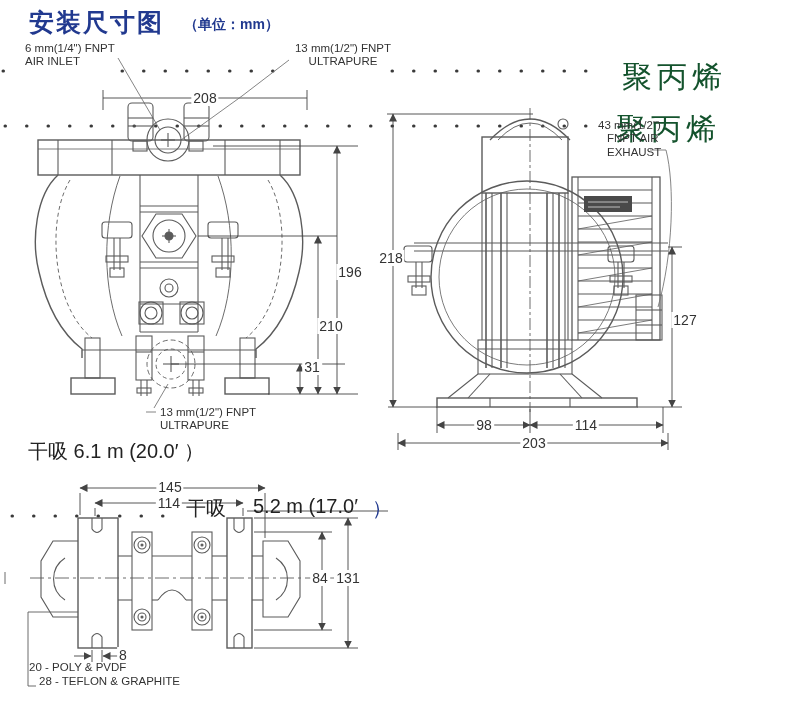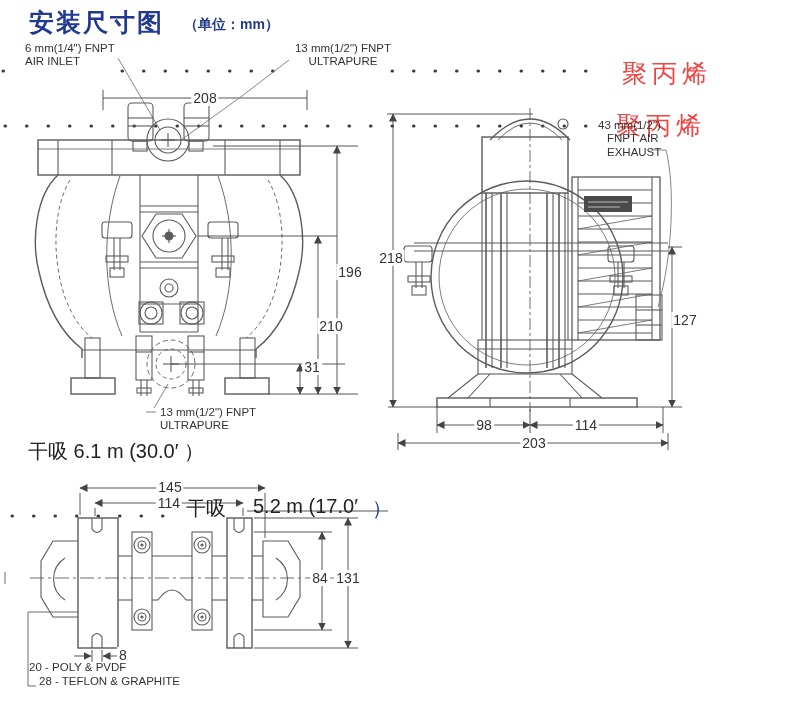--- a/index.html
+++ b/index.html
@@ -3,21 +3,21 @@
 <meta charset="utf-8">
 <style>
   html,body{margin:0;padding:0;background:#fff;}
   .canvas{position:relative;width:797px;height:718px;background:#ffffff;overflow:hidden;
           font-family:"Liberation Sans", sans-serif;}
   .canvas svg{position:absolute;left:0;top:0;}
   .txt{position:absolute;color:#333;white-space:nowrap;}
   .title{font-family:"DejaVu Serif", serif;font-size:25px;font-weight:700;color:#21398f;letter-spacing:2px;}
   .unit{font-size:14px;font-weight:600;color:#21398f;}
   .lbl{font-size:11.5px;line-height:13px;color:#333;}
-  .mat{font-size:25px;color:#ef4444;letter-spacing:5px;}
+  .mat{font-size:30px;color:#14532d;letter-spacing:5px;}
   .dim{font-size:14px;color:#333;background:#fff;padding:0 2px;transform:translate(-50%,-50%);}
   .spec{font-size:20px;color:#222;}
   .specblue{font-size:20px;color:#21398f;}
   .note{font-size:11.5px;color:#333;}
   .ctr{text-align:center;}
 </style>
 </head>
 <body>
 
 <div class="canvas">
@@ -339,20 +339,20 @@
   <div class="txt dim" style="left:484px;top:425px;">98</div>
   <div class="txt dim" style="left:586px;top:425px;">114</div>
   <div class="txt dim" style="left:534px;top:443px;">203</div>
 
   <div class="txt dim" style="left:170px;top:487px;">145</div>
   <div class="txt dim" style="left:169px;top:503px;">114</div>
   <div class="txt dim" style="left:320px;top:578px;">84</div>
   <div class="txt dim" style="left:348px;top:578px;">131</div>
   <div class="txt dim" style="left:123px;top:655px;">8</div>
 
-  <div class="txt spec" style="left:28px;top:438px;">干吸  6.1 m (30.0′  ）</div>
+  <div class="txt spec" style="left:28px;top:438px;">干吸  6.1 m (20.0′  ）</div>
   <div class="txt spec" style="left:186px;top:495px;">干吸</div>
   <div class="txt spec" style="left:253px;top:495px;">5.2 m (17.0′</div>
   <div class="txt specblue" style="left:372px;top:495px;">）</div>
 
   <div class="txt note" style="left:29px;top:661px;">20 - POLY &amp; PVDF</div>
   <div class="txt note" style="left:39px;top:675px;">28 - TEFLON &amp; GRAPHITE</div>
 </div>
 
 </body></html>

